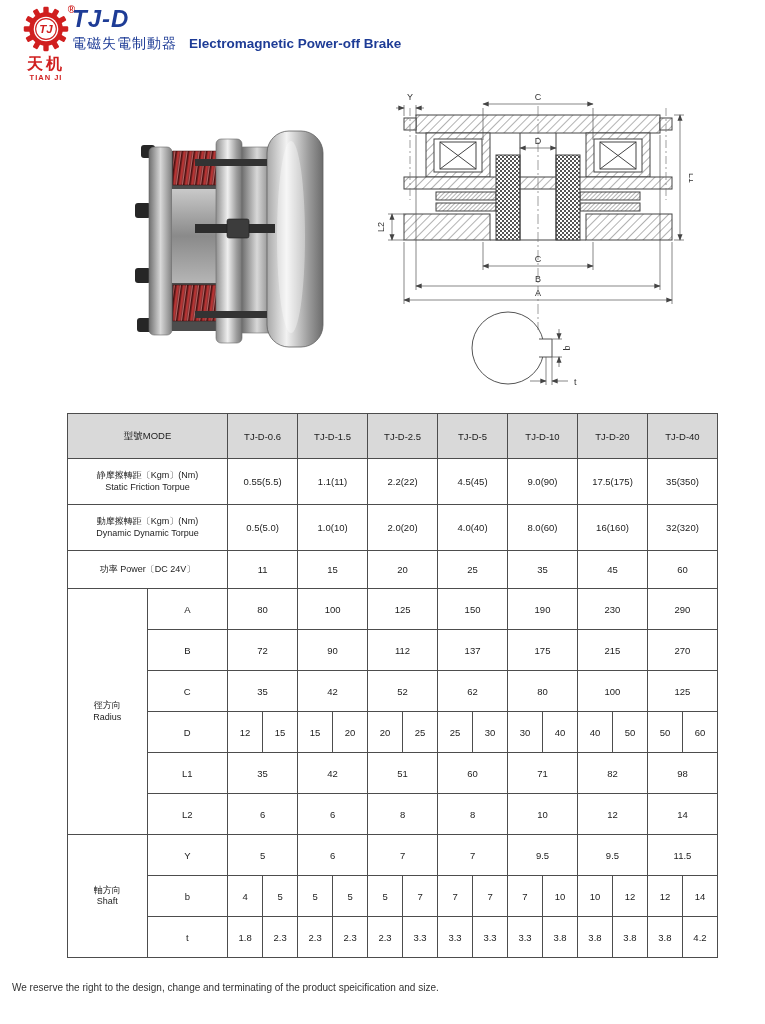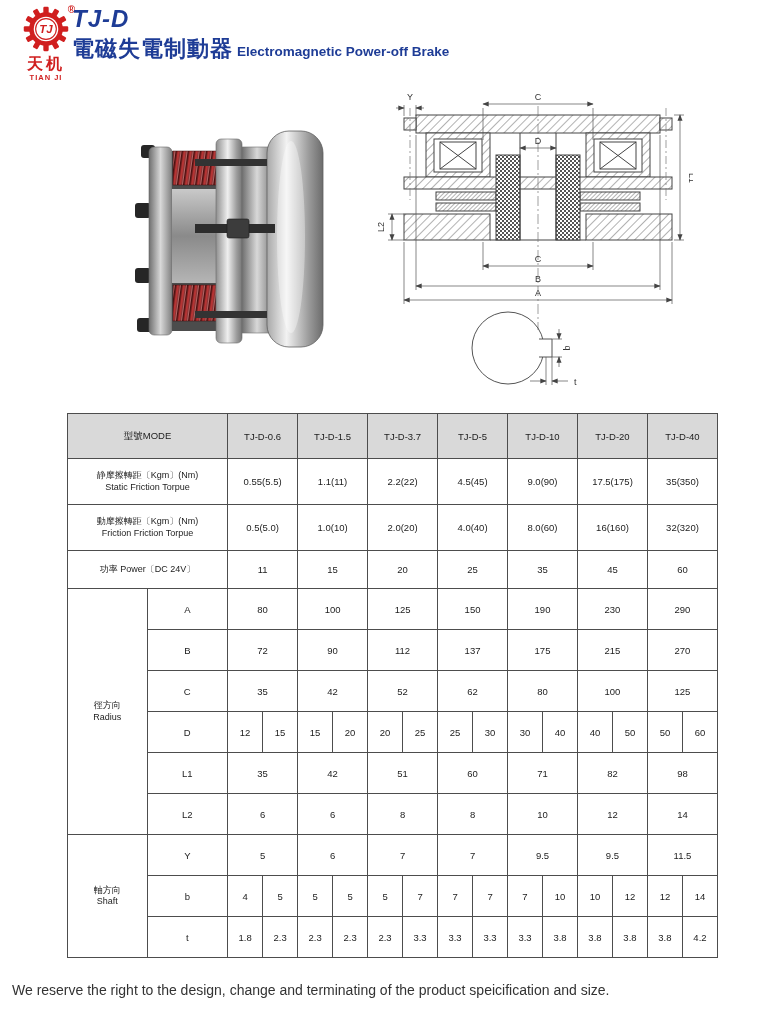--- a/index.html
+++ b/index.html
@@ -8,41 +8,41 @@
   .page { position:relative; width:765px; height:1024px; background:#fff; margin:0 auto; overflow:hidden; }
 
   
   .logo { position:absolute; left:13px; top:6px; width:66px; text-align:center; }
   .logo .reg { position:absolute; right:4px; top:-2px; font-size:10px; color:var(--red); font-weight:bold; }
   .logo-cn { font-size:16px; color:var(--red); font-weight:bold; letter-spacing:3px; line-height:1.05; }
   .logo-en { font-size:7.5px; color:var(--red); font-weight:bold; letter-spacing:1px; }
   .titles { position:absolute; left:72px; top:6px; white-space:nowrap; }
   .model-title { font-size:24px; line-height:1.05; font-weight:800; font-style:italic; color:var(--blue); letter-spacing:1px; }
   .sub-line { margin-top:3px; }
-  .sub-cn { font-size:22px; font-weight:bold; color:var(--blue); letter-spacing:1px; }
-  .sub-en { font-size:13.5px; font-weight:600; color:var(--blue); margin-left:4px; }
+  .sub-cn { font-size:14px; font-weight:normal; color:var(--blue); letter-spacing:1px; }
+  .sub-en { font-size:13.5px; font-weight:600; color:var(--blue); margin-left:12px; }
 
   
   .photo-svg { position:absolute; left:95px; top:85px; }
   .drawing-svg { position:absolute; left:378px; top:80px; }
   .dim-text { font-family:"Liberation Sans", sans-serif; font-size:9px; fill:#333; }
 
   
   .spec { position:absolute; left:67px; top:413px; width:651px; border-collapse:collapse; table-layout:fixed; border:1.5px solid #333; }
   .spec th, .spec td { border:1px solid #4d4d4d; text-align:center; vertical-align:middle; padding:0 1px; font-weight:normal; color:#1c1c1c; }
   .spec th { background:var(--hdrbg); font-size:9.5px; }
   .spec td { font-size:9.5px; }
   .spec .lbl { font-size:9px; }
   .spec .lbl .cn { font-size:9px; line-height:1.25; }
   .spec .lbl .en { font-size:9px; line-height:1.25; }
 
   
   .footer { position:absolute; left:12px; top:981px; width:720px; }
   .note-cn { font-size:9.5px; color:#1c1c1c; letter-spacing:0.5px; }
-  .note-en { font-size:14px; color:#333; margin-top:1px; }
+  .note-en { font-size:10px; color:#333; margin-top:1px; }
   .pageno { position:absolute; left:352px; top:1045px; font-size:12px; color:#222; }
 </style>
 </head>
 <body>
 
 <div class="page">
 
   <div class="logo">
     <svg width="46" height="46" viewBox="0 0 60 60">
       <g fill="#d01f1f">
@@ -275,21 +275,21 @@
         <col style="width:33px">
         <col style="width:33px">
       <col style="width:33px">
         <col style="width:33px">
     </colgroup>
     <tbody id="spec-tbody">
         <tr style="height:45px">
           <th colspan="2">型號MODE</th>
           <th colspan="2">TJ-D-0.6</th>
           <th colspan="2">TJ-D-1.5</th>
-          <th colspan="2">TJ-D-3.7</th>
+          <th colspan="2">TJ-D-2.5</th>
           <th colspan="2">TJ-D-5</th>
           <th colspan="2">TJ-D-10</th>
           <th colspan="2">TJ-D-20</th>
           <th colspan="2">TJ-D-40</th>
         </tr>
         <tr style="height:46px">
           <td colspan="2" class="lbl">
             <div class="cn">静摩擦轉距〔Kgm〕(Nm)</div>
             <div class="en">Static Friction Torpue</div>
           </td>
@@ -297,21 +297,21 @@
           <td colspan="2">1.1(11)</td>
           <td colspan="2">2.2(22)</td>
           <td colspan="2">4.5(45)</td>
           <td colspan="2">9.0(90)</td>
           <td colspan="2">17.5(175)</td>
           <td colspan="2">35(350)</td>
         </tr>
         <tr style="height:46px">
           <td colspan="2" class="lbl">
             <div class="cn">動摩擦轉距〔Kgm〕(Nm)</div>
-            <div class="en">Friction Friction Torpue</div>
+            <div class="en">Dynamic Dynamic Torpue</div>
           </td>
           <td colspan="2">0.5(5.0)</td>
           <td colspan="2">1.0(10)</td>
           <td colspan="2">2.0(20)</td>
           <td colspan="2">4.0(40)</td>
           <td colspan="2">8.0(60)</td>
           <td colspan="2">16(160)</td>
           <td colspan="2">32(320)</td>
         </tr>
         <tr style="height:38px">

